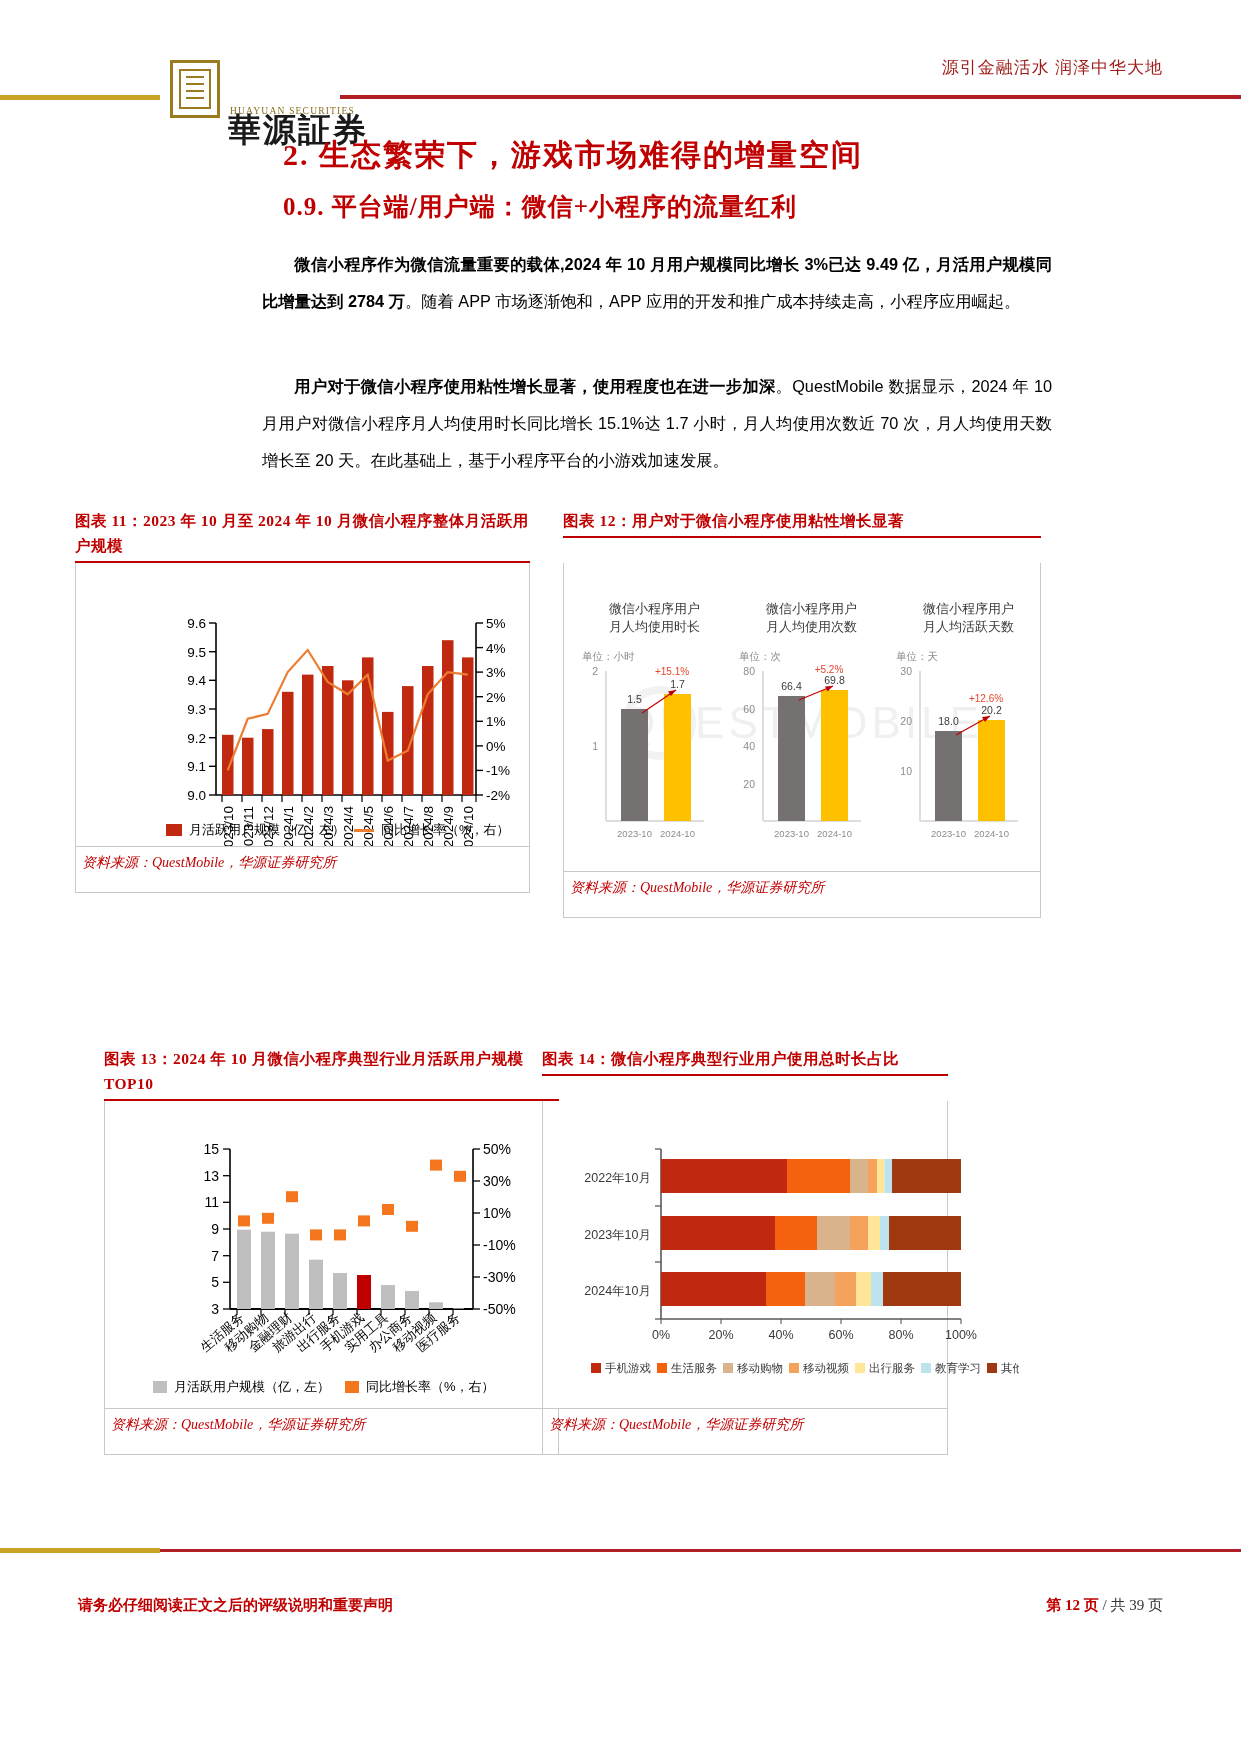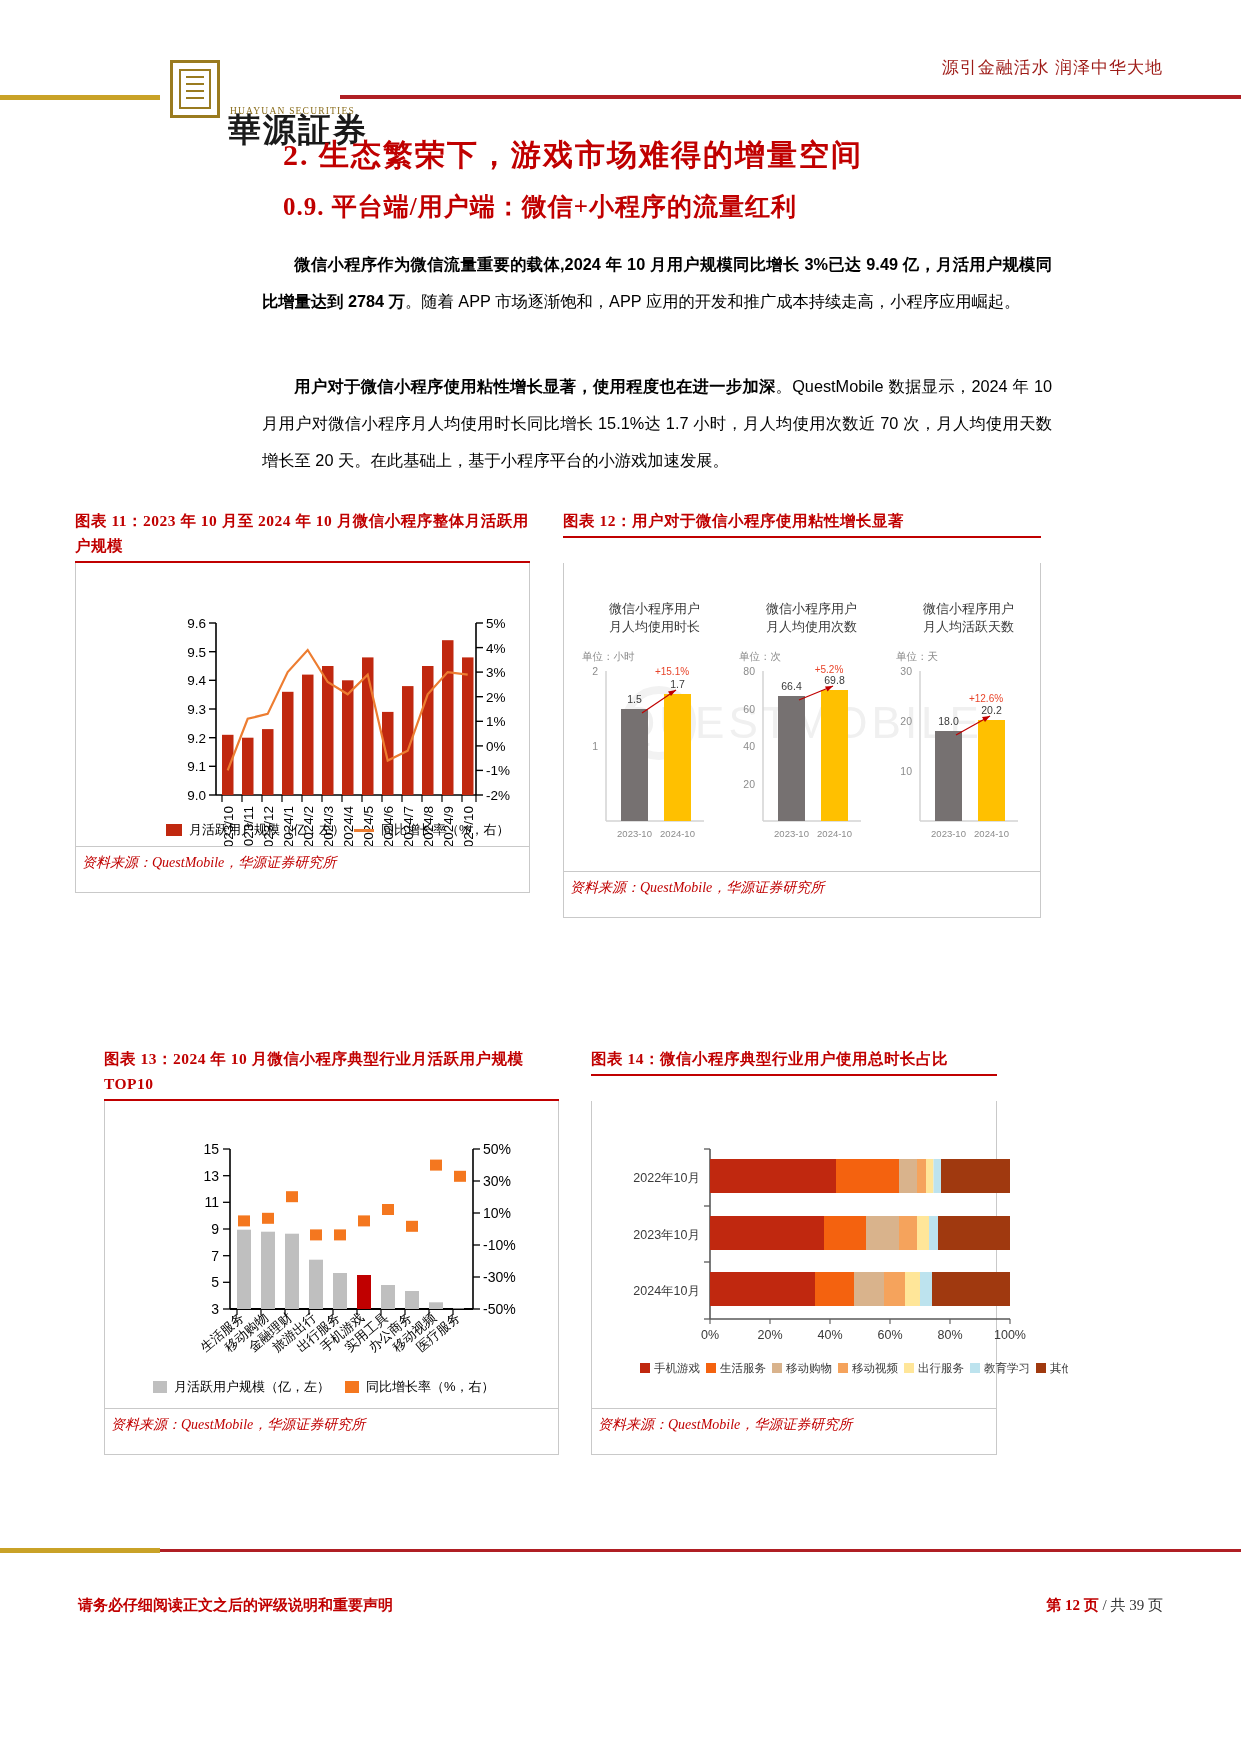--- a/index.html
+++ b/index.html
@@ -361,21 +361,21 @@
         <span>月活跃用户规模（亿，左）</span>
       </div>
       <div class="lg" style="left:240px;top:277px;">
         <span class="sw" style="width:14px;height:12px;background:#f4771f;"></span>
         <span>同比增长率（%，右）</span>
       </div>
     </div>
     <div class="exh-src">资料来源：QuestMobile，华源证券研究所</div>
   </div>
 
-  <div class="exh" style="left:591px;top:1046px;width:406px;">
+  <div class="exh" style="left:542px;top:1046px;width:406px;">
     <div class="exh-title">图表 14：微信小程序典型行业用户使用总时长占比</div>
     <div class="exh-rule"></div>
     <div class="exh-body" style="height:307px;margin-top:25px;">
       <svg width="476" height="307" viewBox="0 0 476 307">
 
         <line x1="118" y1="48" x2="118" y2="218" stroke="#595959" stroke-width="1.6"></line>
         <g stroke="#595959" stroke-width="1.3">
           <line x1="112" y1="48" x2="118" y2="48"></line>
             <line x1="112" y1="105" x2="118" y2="105"></line>
           <line x1="112" y1="161" x2="118" y2="161"></line>

